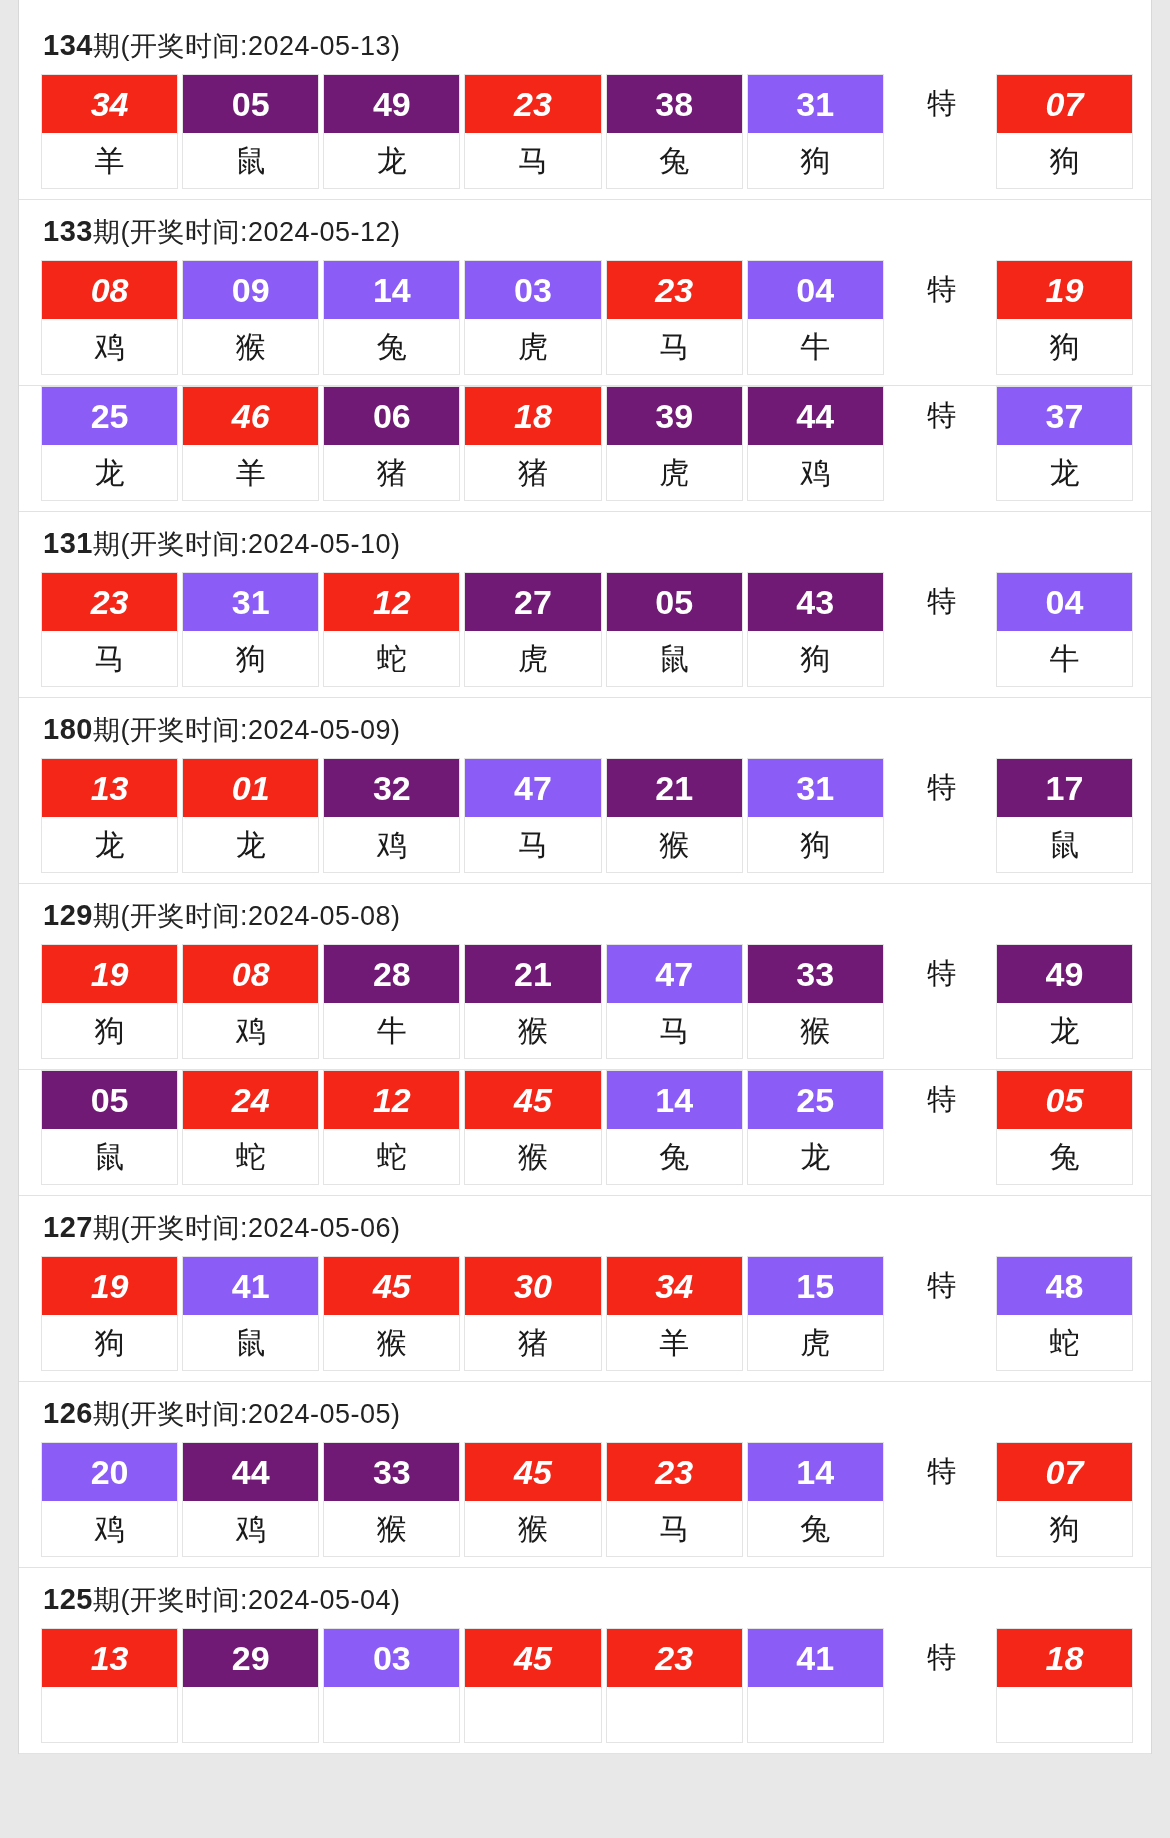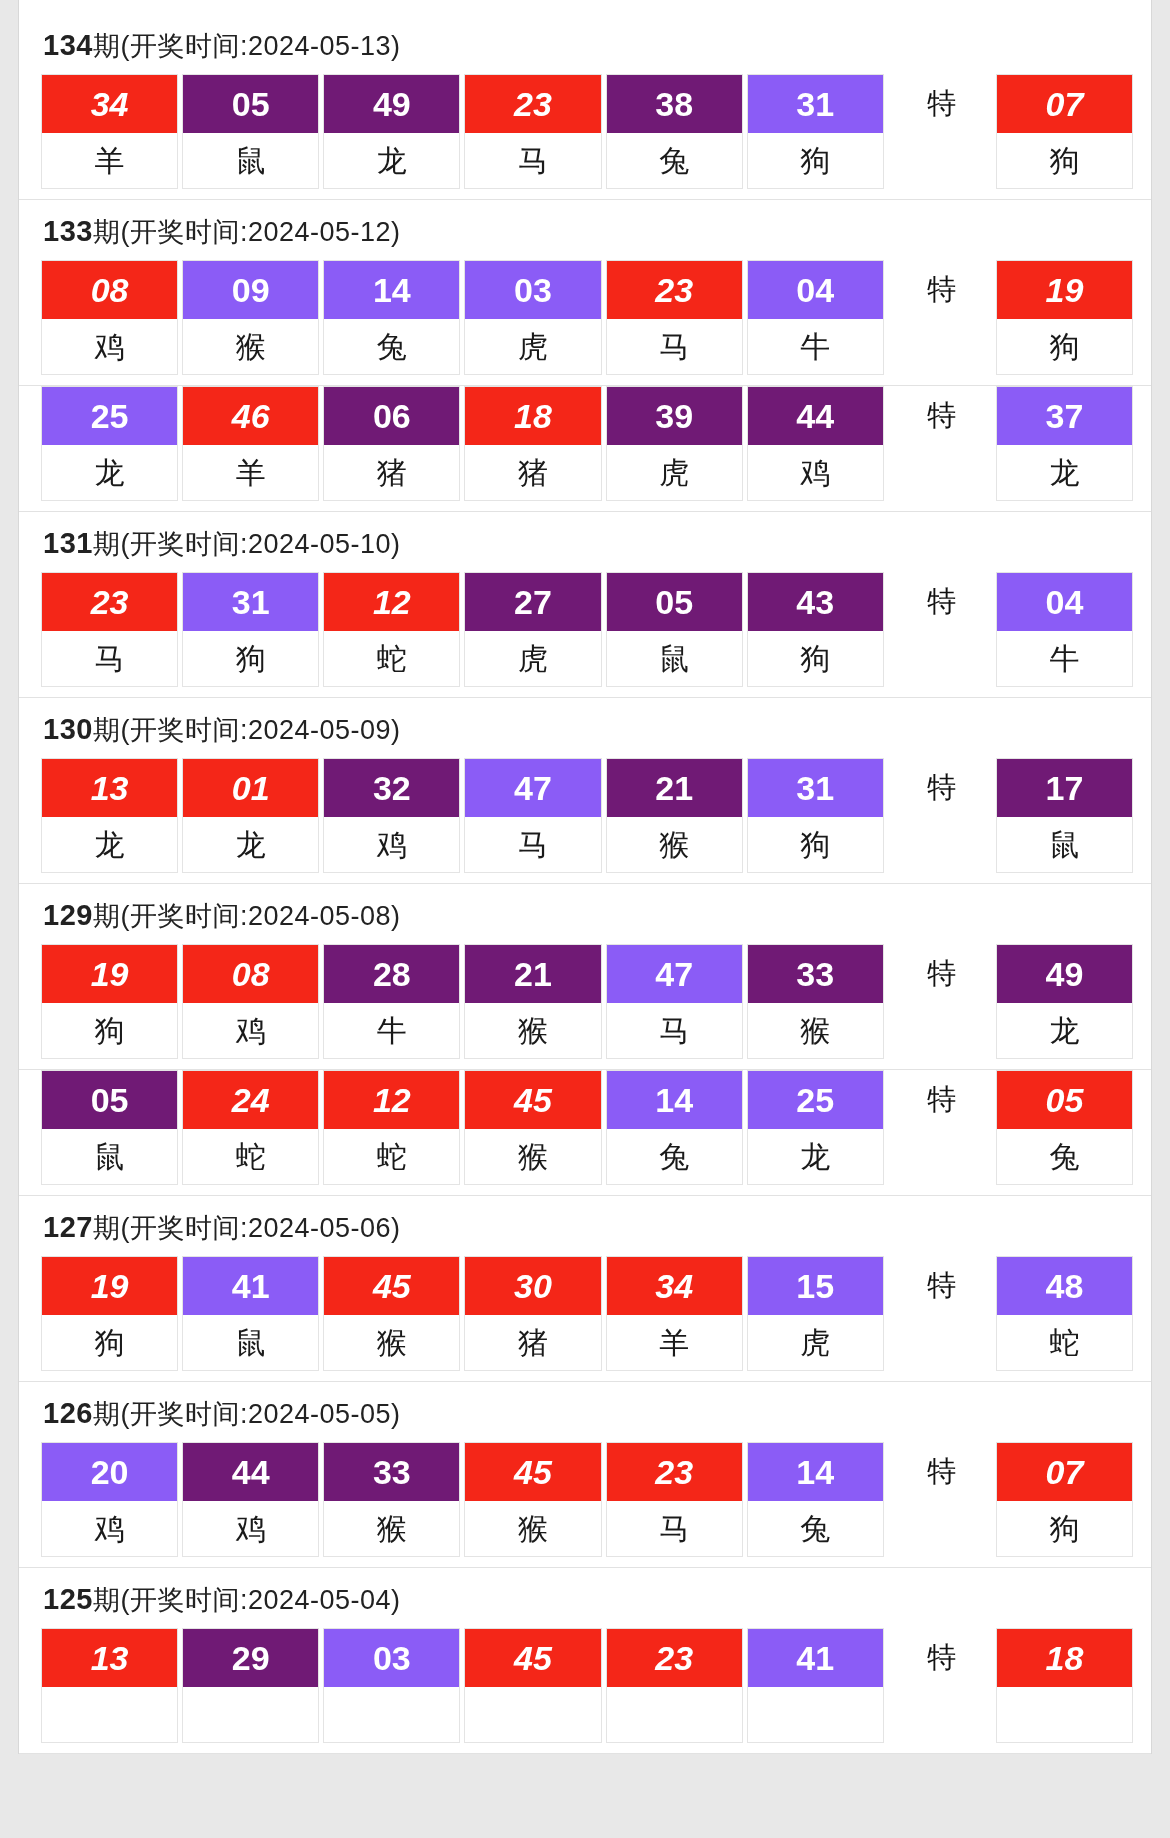--- a/index.html
+++ b/index.html
@@ -232,21 +232,21 @@
             <div class="ball-zodiac">狗</div>
           </div>
           <div class="special-label">特</div>
           <div class="ball-cell special-cell">
             <div class="ball-num blue">04</div>
             <div class="ball-zodiac">牛</div>
           </div>
         </div>
       </div>
       <div class="draw-block">
-        <div class="draw-title"><span class="issue">130</span><span>期(开奖时间:2024-05-09)</span></div>
+        <div class="draw-title"><span class="issue">180</span><span>期(开奖时间:2024-05-09)</span></div>
         <div class="balls-row">
           <div class="ball-cell">
             <div class="ball-num red">13</div>
             <div class="ball-zodiac">龙</div>
           </div>
           <div class="ball-cell">
             <div class="ball-num red">01</div>
             <div class="ball-zodiac">龙</div>
           </div>
           <div class="ball-cell">

